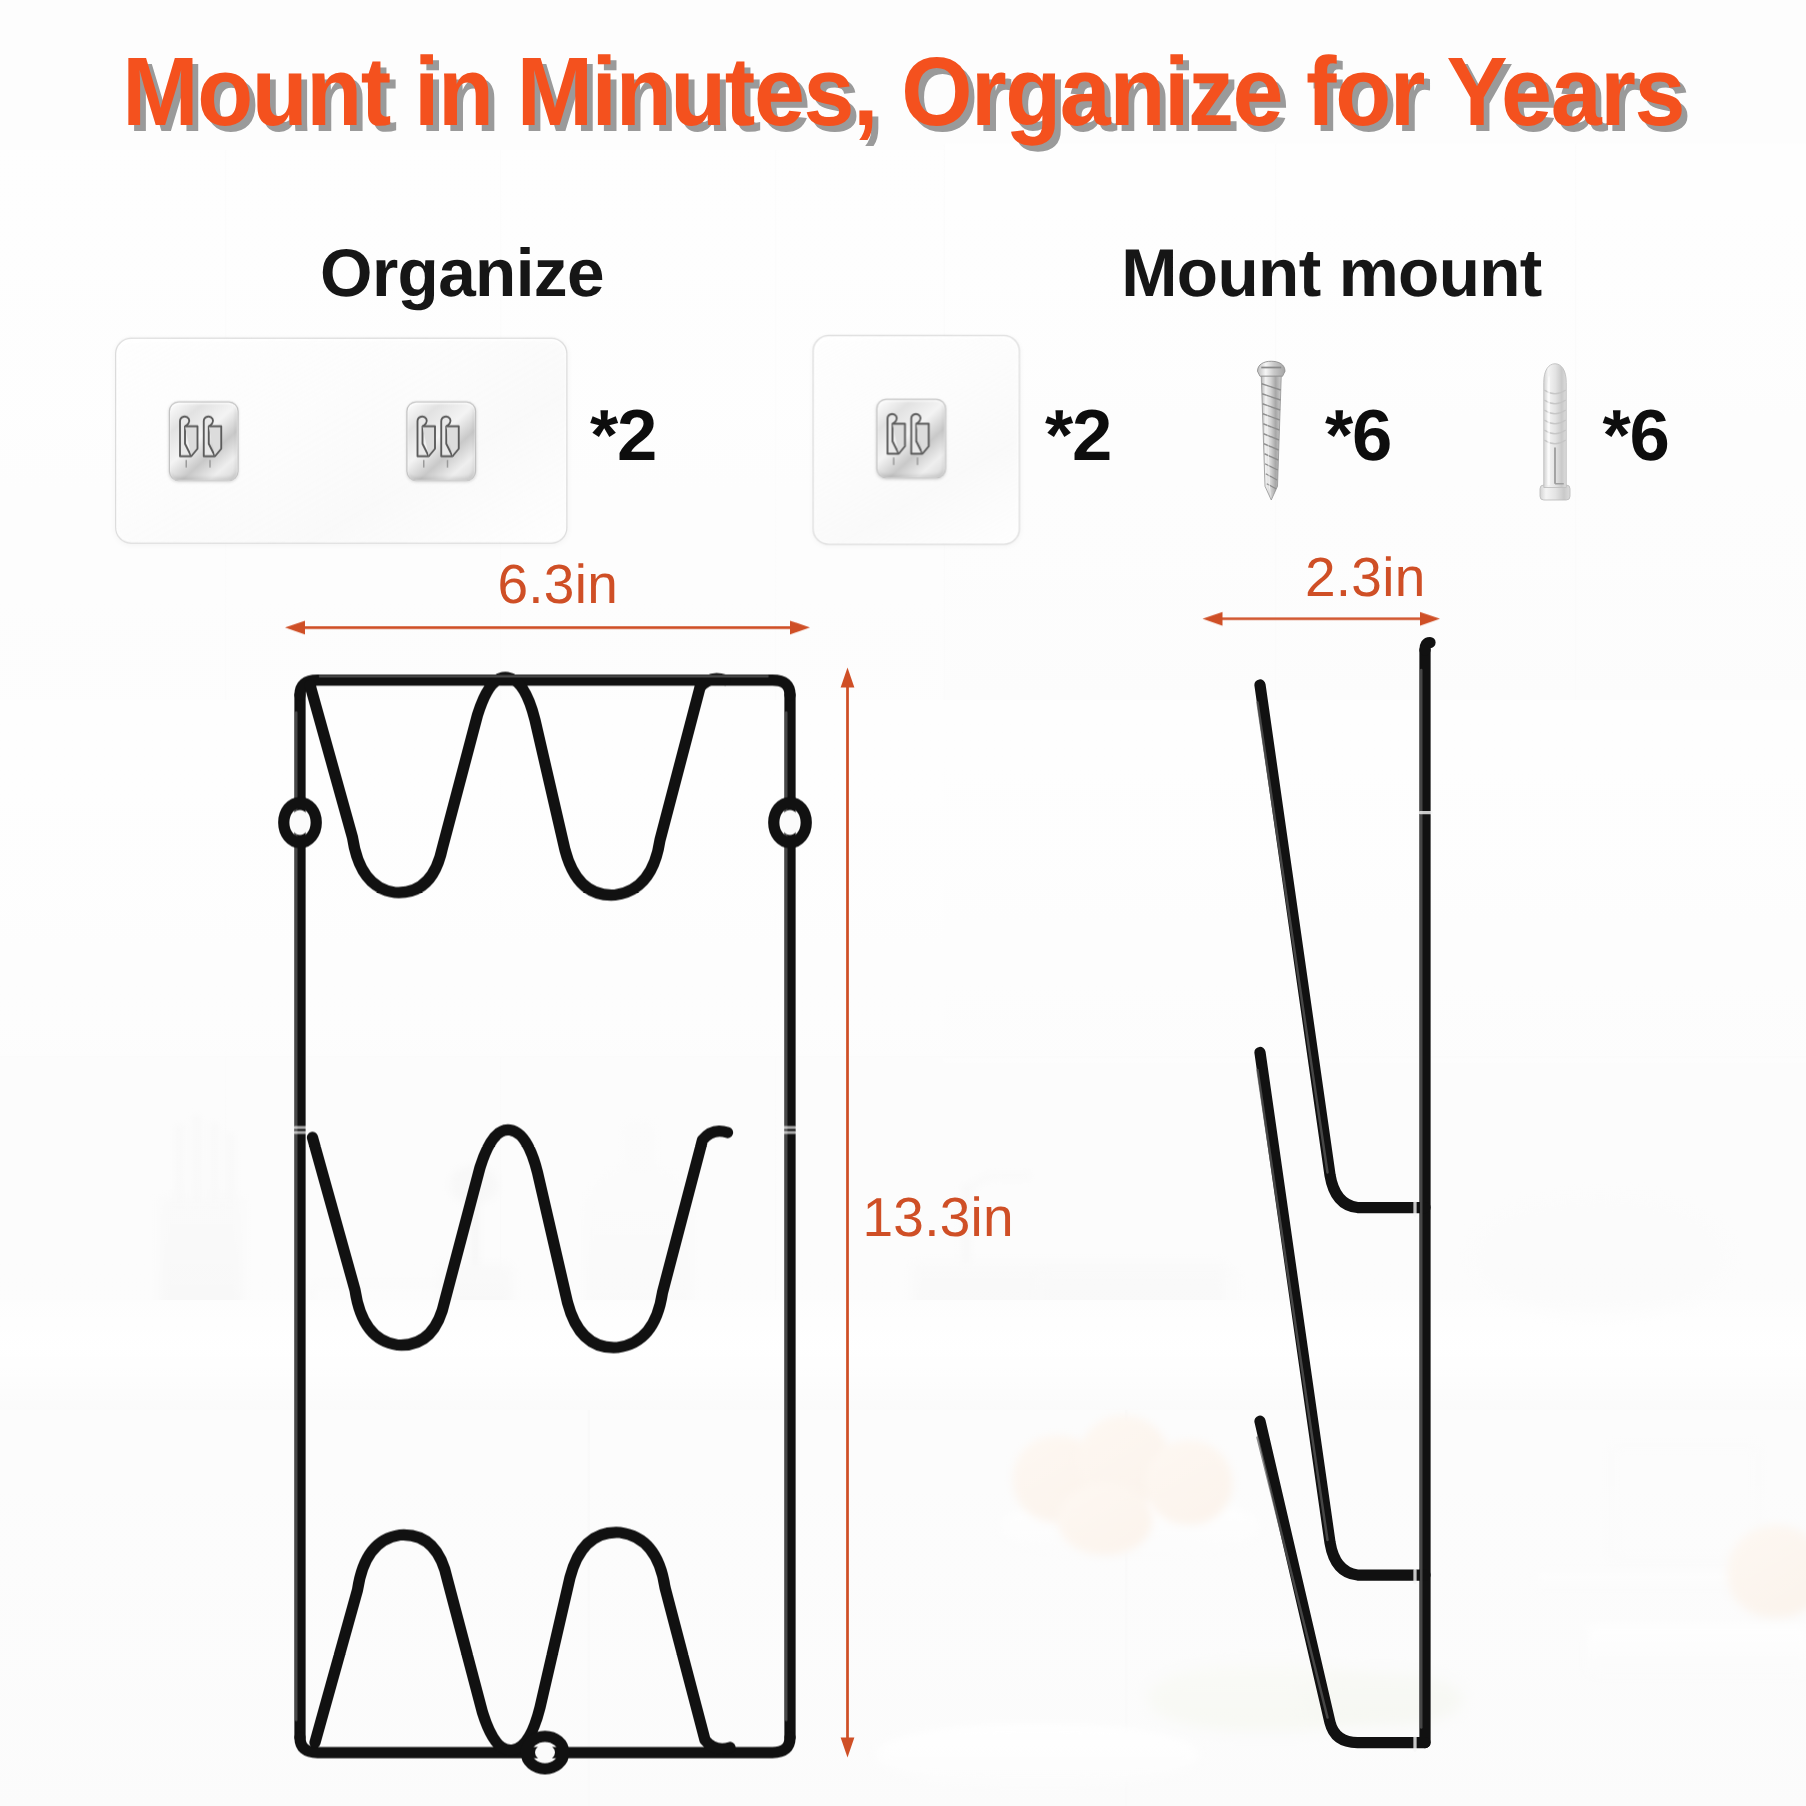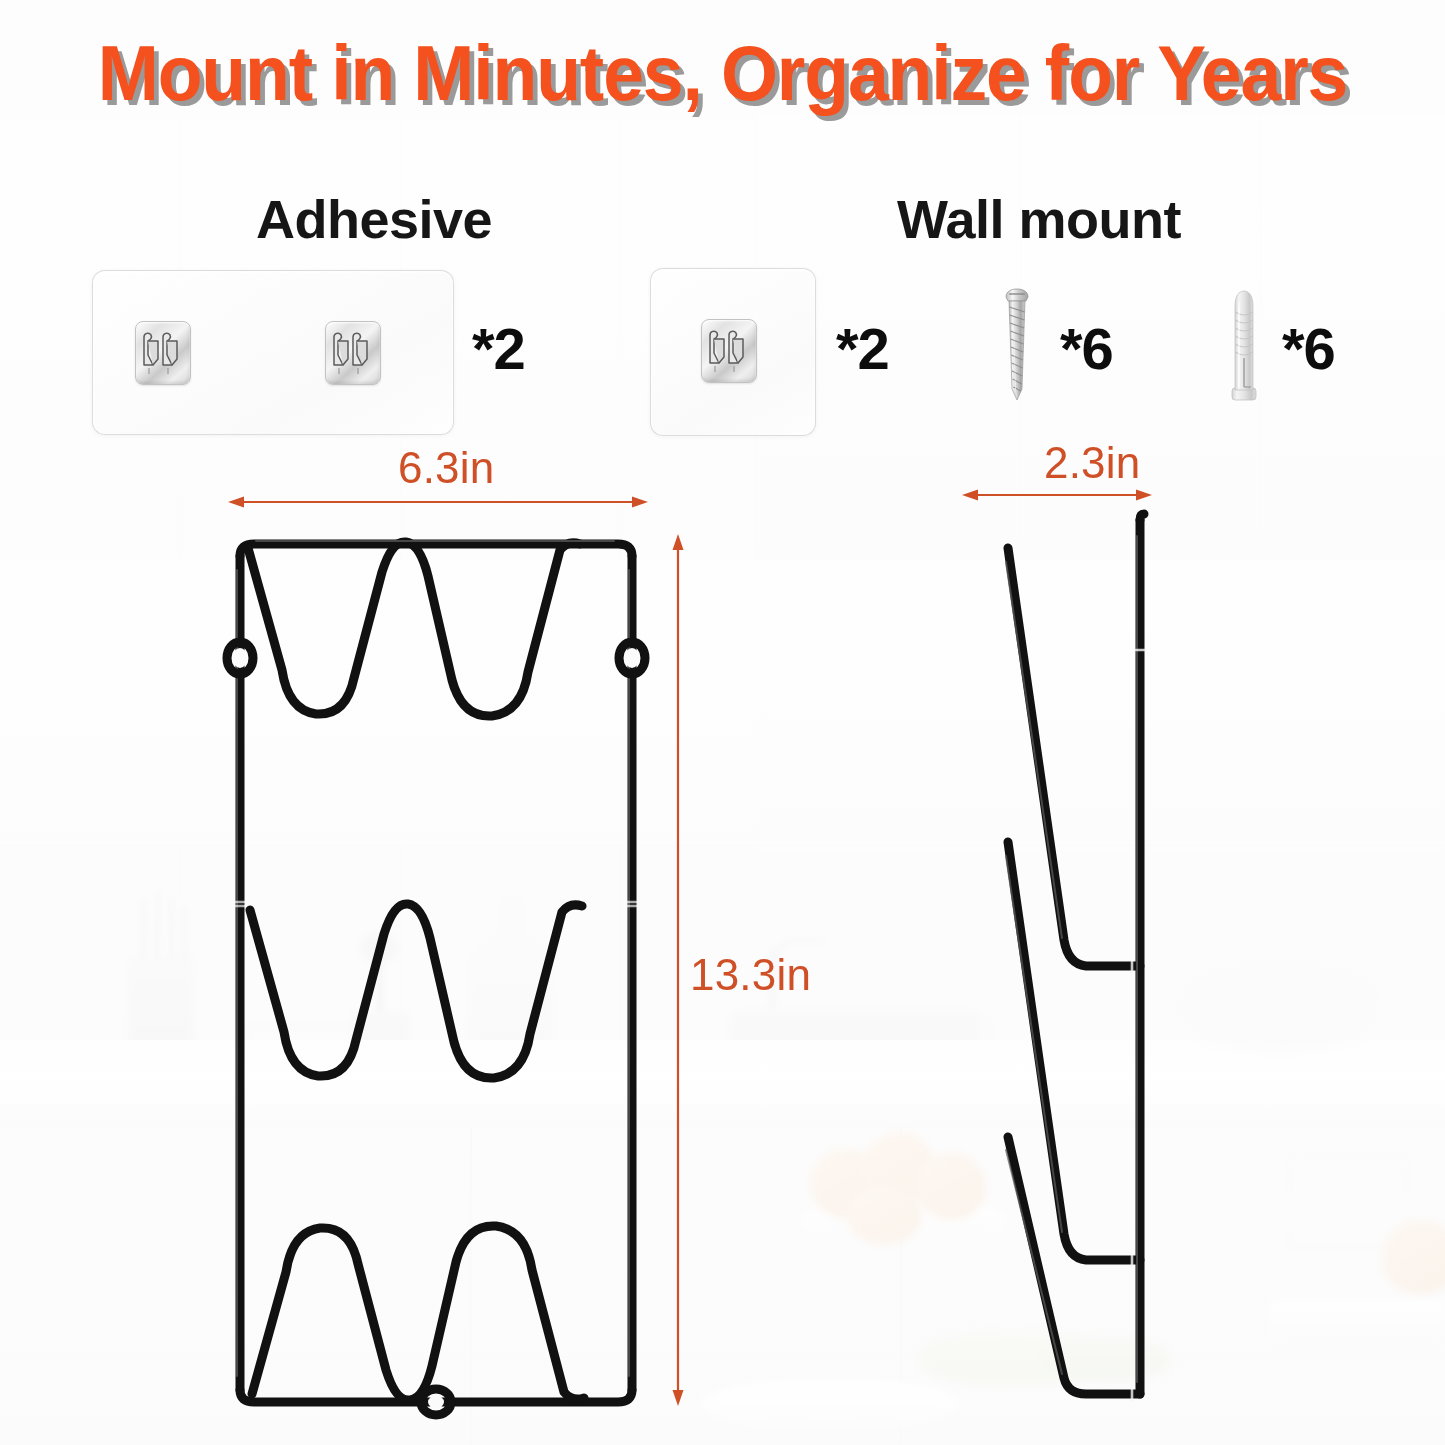--- a/index.html
+++ b/index.html
@@ -305,22 +305,22 @@
 
   <div class="bg-blob" style="left:1180px; top:960px; width:200px; height:90px; background:#f3f3f3;"></div>
 </div>
 
 <div id="haze"></div>
 
 <div id="headline" style="color: rgb(244, 81, 30); text-shadow: rgb(154, 154, 154) 5px 5px 0px;">
   <span id="headline-text">Mount in Minutes, Organize for Years</span>
 </div>
 
-<div class="sec-label" id="label-adhesive">Adhesive</div>
-<div class="sec-label" id="label-wallmount">Wall mount</div>
+<div class="sec-label" id="label-adhesive">Organize</div>
+<div class="sec-label" id="label-wallmount">Mount mount</div>
 
 <div class="pad" id="pad-wide">
   <div class="hookplate" style="left:42px; top:50px;">
     <svg width="48" height="50" viewBox="0 0 48 50">
       <g fill="none" stroke="#5b5b5b" stroke-width="1.5" stroke-linejoin="round">
         <path d="M4 8 C4 4 9 3 11 6 C12.5 8.5 10 11 8 12 L8 26 L13 36 L4 36 Z" fill="#e9e9e9"></path>
         <path d="M8 12 L18 12 L18 30 L13 36" fill="#dcdcdc"></path>
         <path d="M23 8 C23 4 28 3 30 6 C31.5 8.5 29 11 27 12 L27 26 L32 36 L23 36 Z" fill="#e9e9e9"></path>
         <path d="M27 12 L37 12 L37 30 L32 36" fill="#dcdcdc"></path>
       </g>

